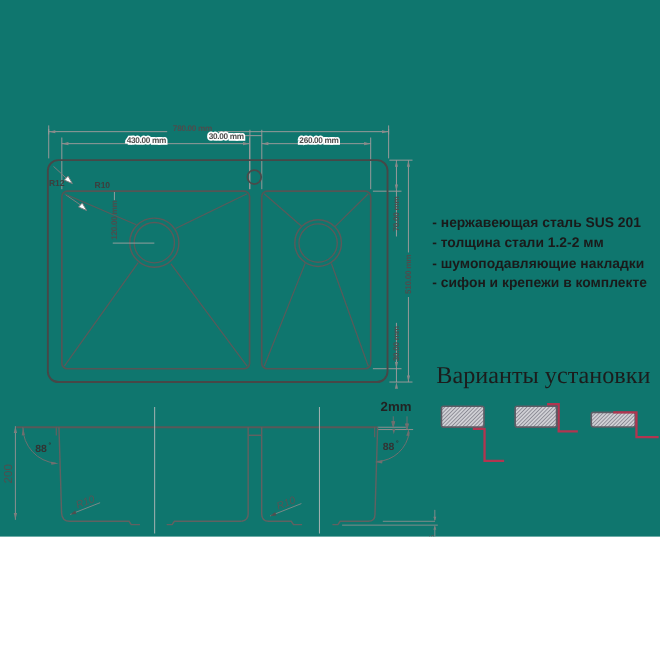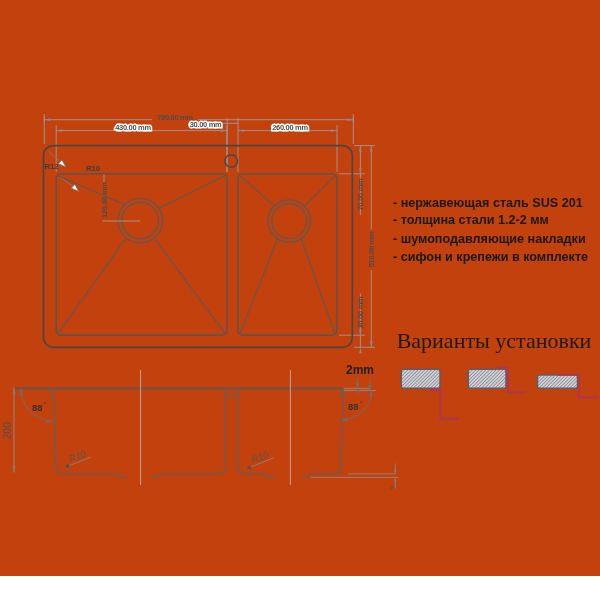--- a/index.html
+++ b/index.html
@@ -1,16 +1,16 @@
 <!DOCTYPE html>
 <html><head>
 <meta charset="utf-8">
 <style>
   html,body{margin:0;padding:0;background:#ffffff;}
-  .page{position:relative;width:600px;height:576px;background:#c2410c;overflow:hidden;
+  .page{position:relative;width:600px;height:488px;background:#0f766e;overflow:hidden;
         font-family:"Liberation Sans", sans-serif;}
   svg{position:absolute;left:0;top:0;filter:blur(0.3px);}
   .dimtxt{font-family:"Liberation Sans", sans-serif;font-size:7.5px;font-weight:bold;letter-spacing:-0.3px;fill:#4d4d4d;}
   .lbl{font-family:"Liberation Sans", sans-serif;font-size:7.8px;font-weight:bold;letter-spacing:-0.1px;fill:#3d3d3d;}
 </style>
 </head>
 <body>
 <div class="page">
 <svg width="600" height="600" viewBox="0 0 600 600">
   <defs>

